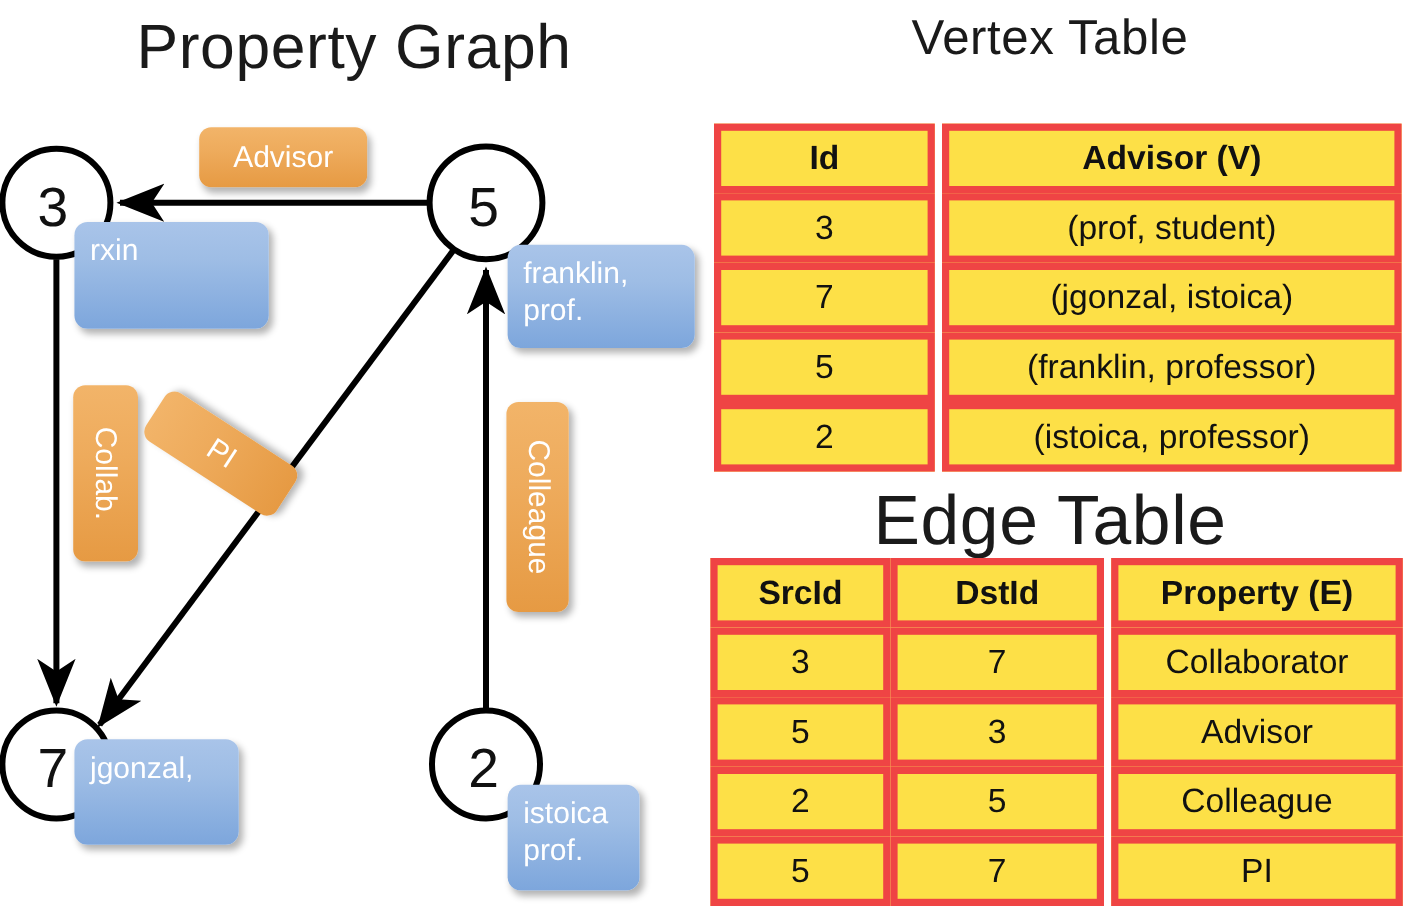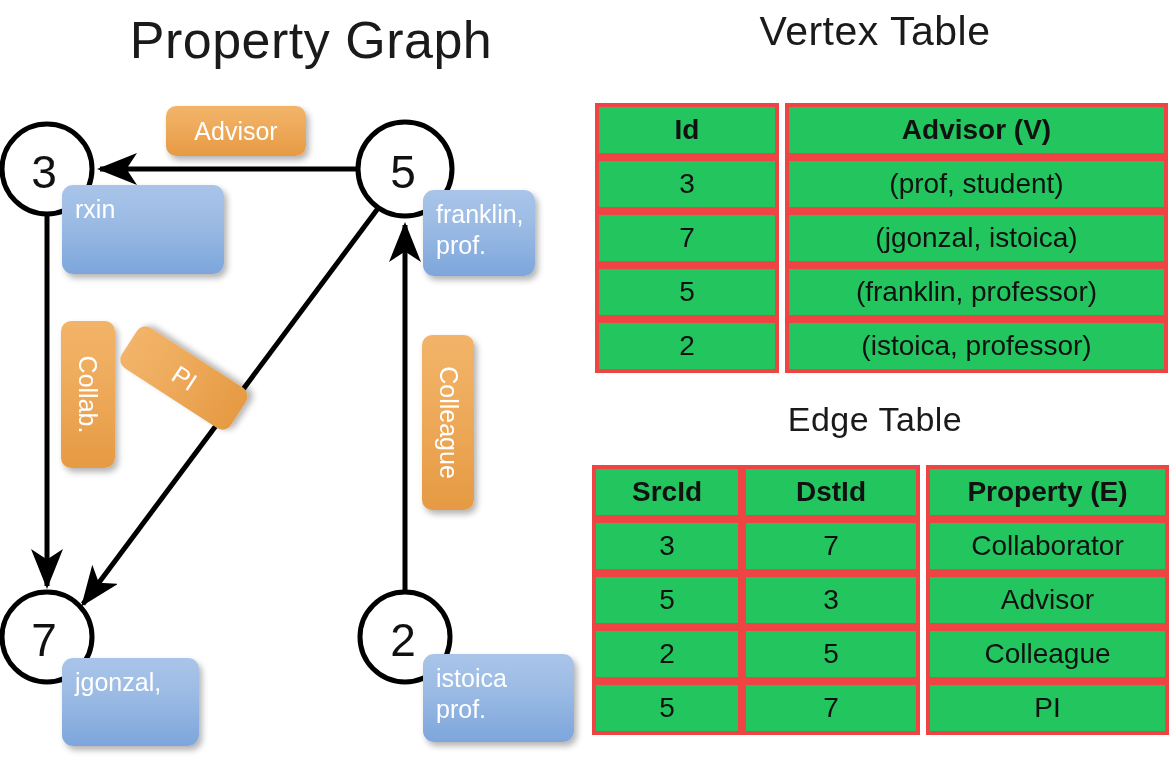--- a/index.html
+++ b/index.html
@@ -12,23 +12,23 @@
 
   
   .big-title{
     position:absolute;
     font-family:"Liberation Sans", sans-serif;
     font-weight:300;
     color:#1a1a1a;
     white-space:nowrap;
     letter-spacing:.5px;
   }
-  #graph-title{left:0;top:10px;width:590px;text-align:center;font-size:52px;padding-left:16px;}
+  #graph-title{left:0;top:10px;width:590px;text-align:center;font-size:52px;}
   #vertex-title{left:580px;top:8px;width:590px;text-align:center;font-size:41px;}
-  #edge-title{left:580px;top:400px;width:590px;text-align:center;font-size:34px;}
+  #edge-title{left:580px;top:400px;width:590px;text-align:center;font-size:58px;}
 
   
   #graph-area{left:0;top:0;width:590px;height:760px;}
   #graph-svg{position:absolute;left:0;top:0;width:590px;height:760px;}
 
   .node-num{
     position:absolute;
     font-size:46px;
     font-weight:300;
     color:#111;
@@ -75,28 +75,28 @@
   }
 
   
   table.gtbl{
     position:absolute;
     border-collapse:separate;
     border-spacing:0;
     table-layout:fixed;
   }
   table.gtbl td{
-    border:4px solid #ef4444;
+    border:6px solid #ef4444;
     text-align:center;
     font-size:28px;
     font-weight:300;
     color:#111;
     padding:0;
     height:46px;
-    background:#22c55e;
+    background:#fde047;
     vertical-align:middle;
   }
   table.gtbl td.hdr{font-weight:700;}
   td.blue{background:#ccd9ef;}
   td.orange{background:#f7ddc3;margin-top:32px;}
   .gap-col{border:none !important;background:transparent !important;width:6px;}
 
   #vertex-table{left:595px;top:103px;}
   #edge-table{left:592px;top:465px;}
 </style>
@@ -132,30 +132,30 @@
 
   <div class="node-num" style="left:44px;top:172px;">3</div>
   <div class="node-num" style="left:403px;top:172px;">5</div>
   <div class="node-num" style="left:44px;top:640px;">7</div>
   <div class="node-num" style="left:403px;top:640px;">2</div>
 
   <div class="vbox" style="left:62px;top:185px;width:162px;height:89px;">
     <div>rxin</div>
   </div>
 
-  <div class="vbox" style="left:423px;top:190px;width:112px;height:86px;">
+  <div class="vbox" style="left:423px;top:204px;width:156px;height:86px;">
     <div>franklin,</div>
     <div>prof.</div>
   </div>
 
-  <div class="vbox" style="left:62px;top:658px;width:137px;height:88px;">
+  <div class="vbox" style="left:62px;top:616px;width:137px;height:88px;">
     <div>jgonzal,</div>
   </div>
 
-  <div class="vbox" style="left:423px;top:654px;width:151px;height:88px;">
+  <div class="vbox" style="left:423px;top:654px;width:110px;height:88px;">
     <div>istoica</div>
     <div>prof.</div>
   </div>
 
   <div class="ebox" style="left:166px;top:106px;width:140px;height:50px;">
     <span>Advisor</span>
   </div>
 
   <div class="ebox vert" style="left:61px;top:321px;width:54px;height:147px;">
     <span>Collab.</span>

